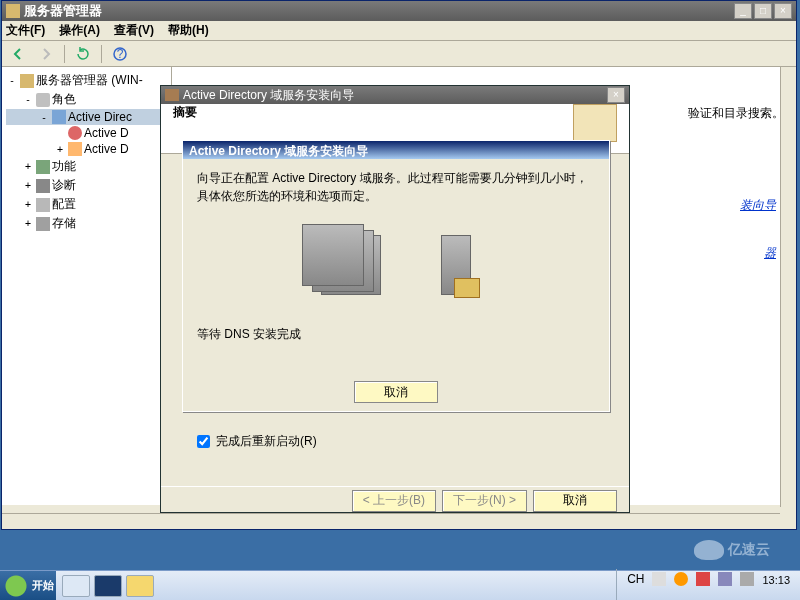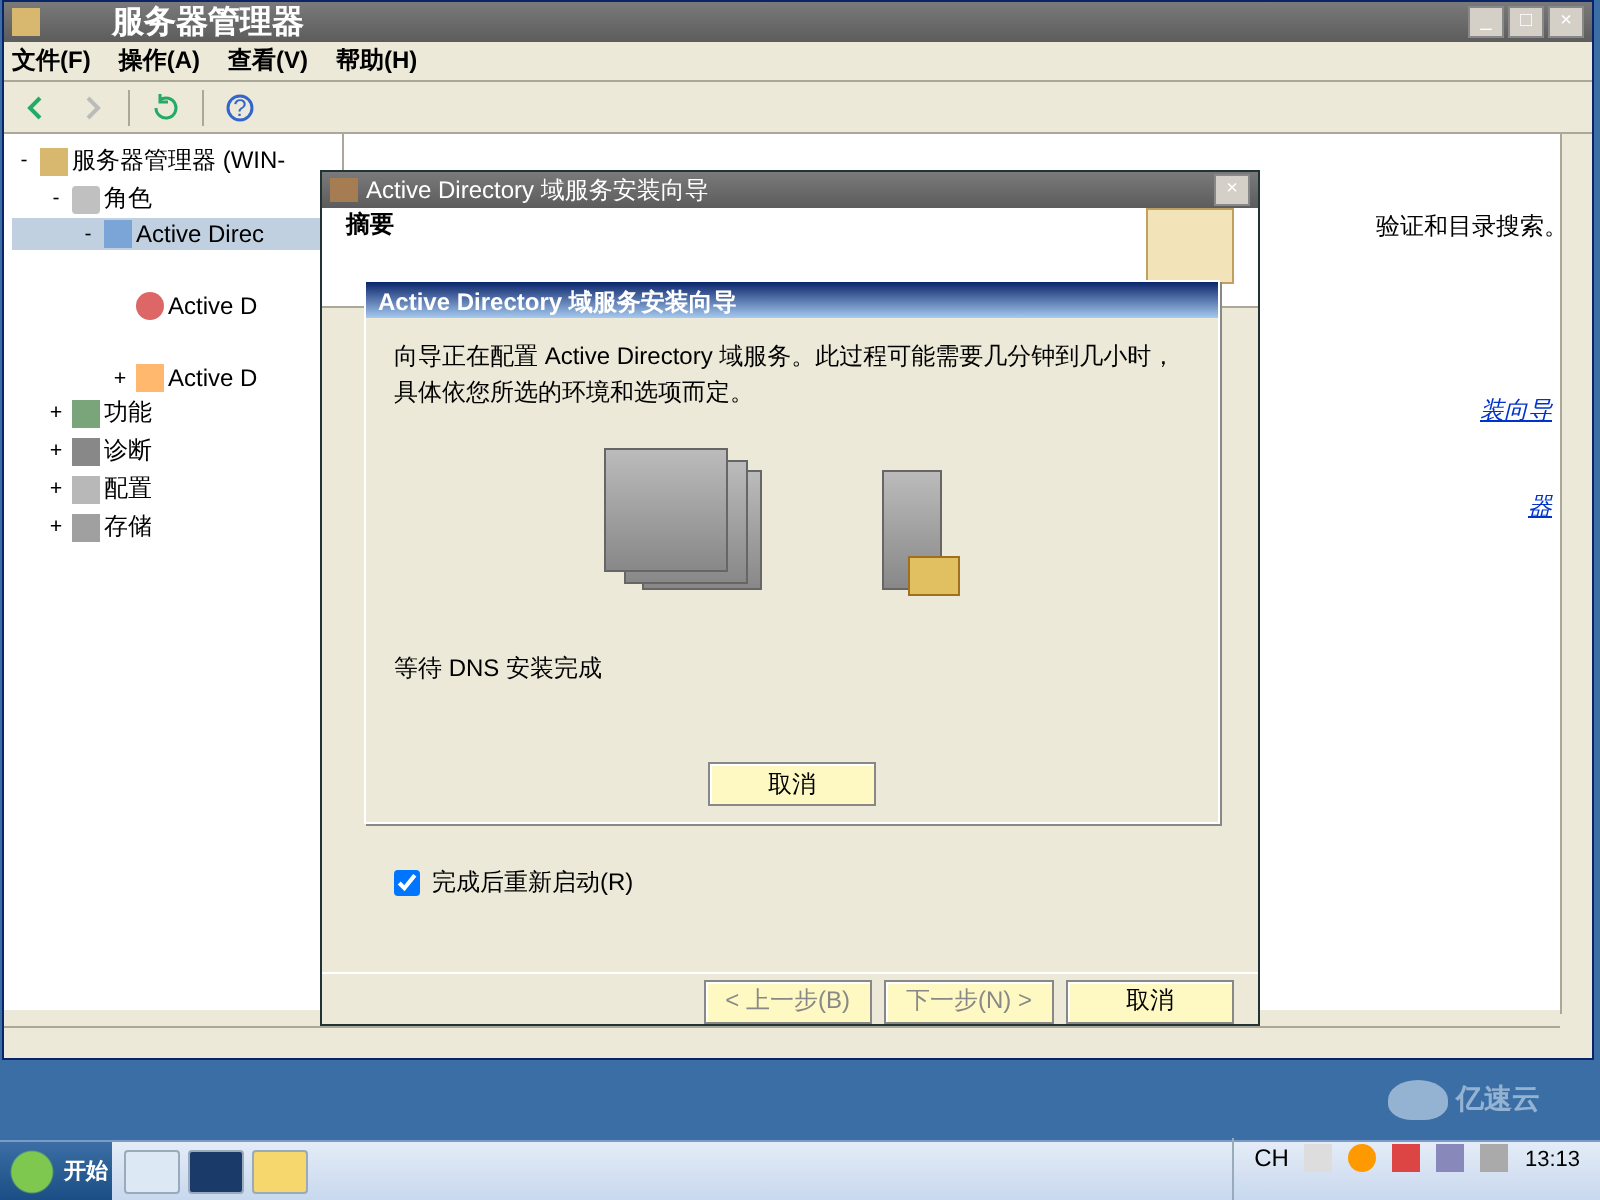--- a/index.html
+++ b/index.html
@@ -2,21 +2,21 @@
 <html><head>
 <meta charset="utf-8">
 <style>
 * { box-sizing: border-box; margin: 0; padding: 0; font-family: "SimSun", "MS Sans Serif", sans-serif; font-size: 12px; }
 body { width: 800px; height: 600px; background: #3a6ea5; position: relative; overflow: hidden; }
 
 
 .main-window { position: absolute; left: 1px; top: 0; width: 796px; height: 530px; background: #ece9d8; border: 1px solid #0a246a; }
 .titlebar { height: 20px; background: linear-gradient(#7a7a7a, #5c5c5c); color: #fff; display: flex; align-items: center; padding: 0 4px; }
 .titlebar .icon { width: 14px; height: 14px; background: #d7b86e; margin-right: 4px; }
-.titlebar .title { flex: 1; font-weight: bold; font-size: 16px; margin-left: 32px; }
+.titlebar .title { flex: 1; font-weight: bold; font-size: 13px; }
 .winbtn { width: 18px; height: 16px; background: #d4d0c8; border: 1px solid #888; margin-left: 2px; font: 10px/14px sans-serif; text-align: center; cursor: pointer; }
 
 .menubar { height: 20px; background: #ece9d8; border-bottom: 1px solid #aca899; display: flex; align-items: center; padding: 0 4px; gap: 14px; font-weight: bold; }
 .menubar span { cursor: pointer; }
 
 .toolbar { height: 26px; background: #ece9d8; border-bottom: 1px solid #aca899; display: flex; align-items: center; padding: 0 6px; gap: 8px; }
 .toolbtn { width: 20px; height: 20px; display: flex; align-items: center; justify-content: center; cursor: pointer; }
 .toolbtn svg { width: 16px; height: 16px; }
 .sep { width: 1px; height: 18px; background: #aca899; }
 
@@ -31,21 +31,21 @@
 .ic-ad { background: #7aa5d6; }
 .ic-err { background: #d66; border-radius: 50%; }
 .ic-new { background: #ffb86e; }
 .ic-fn { background: #7aa57a; }
 .ic-diag { background: #888; }
 .ic-cfg { background: #b8b8b8; }
 .ic-store { background: #a0a0a0; }
 .indent0 { padding-left: 0; }
 .indent1 { padding-left: 16px; }
 .indent2 { padding-left: 32px; }
-.indent3 { padding-left: 48px; margin-top: 20px; }
+.indent3 { padding-left: 48px; }
 .selected { background: #c0d0e0; }
 
 .content { flex: 1; background: #fff; position: relative; padding: 8px; }
 .content-text1 { margin-top: 30px; }
 .link { color: #0033cc; text-decoration: underline; font-style: italic; }
 .bottom-link { position: absolute; bottom: 84px; left: 8px; font-size: 11px; }
 .status-line { position: absolute; bottom: 4px; left: 28px; font-size: 11px; color: #555; }
 .green-circ { position: absolute; bottom: 1px; left: 6px; width: 16px; height: 16px; background: #4aa64a; border-radius: 50%; }
 
 .scrollbar-v { position: absolute; right: 0; top: 66px; width: 16px; bottom: 22px; background: #ece9d8; border-left: 1px solid #aca899; }

